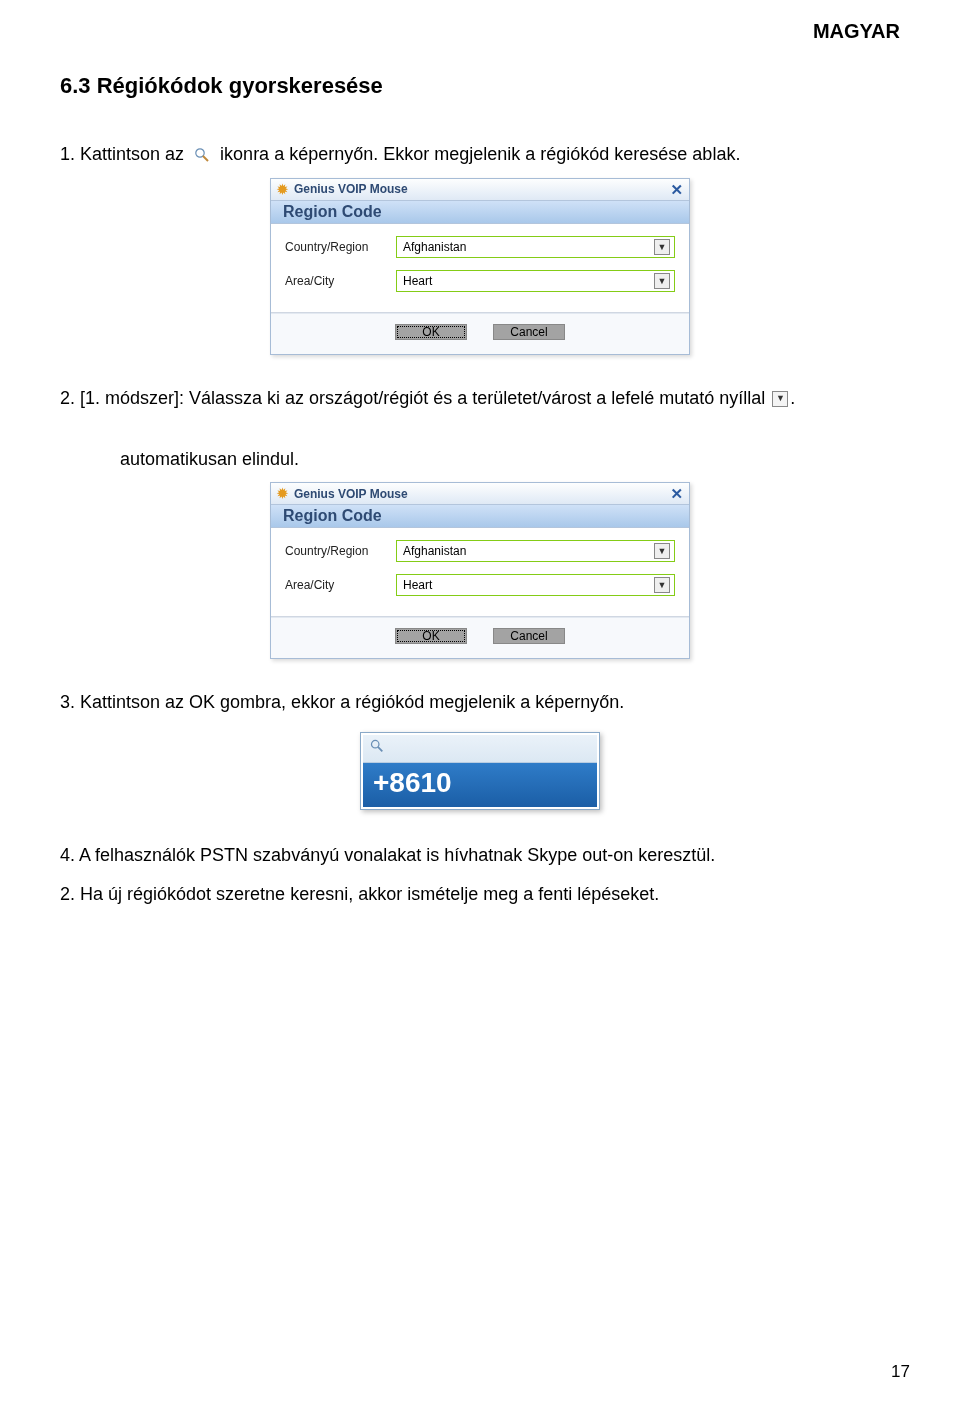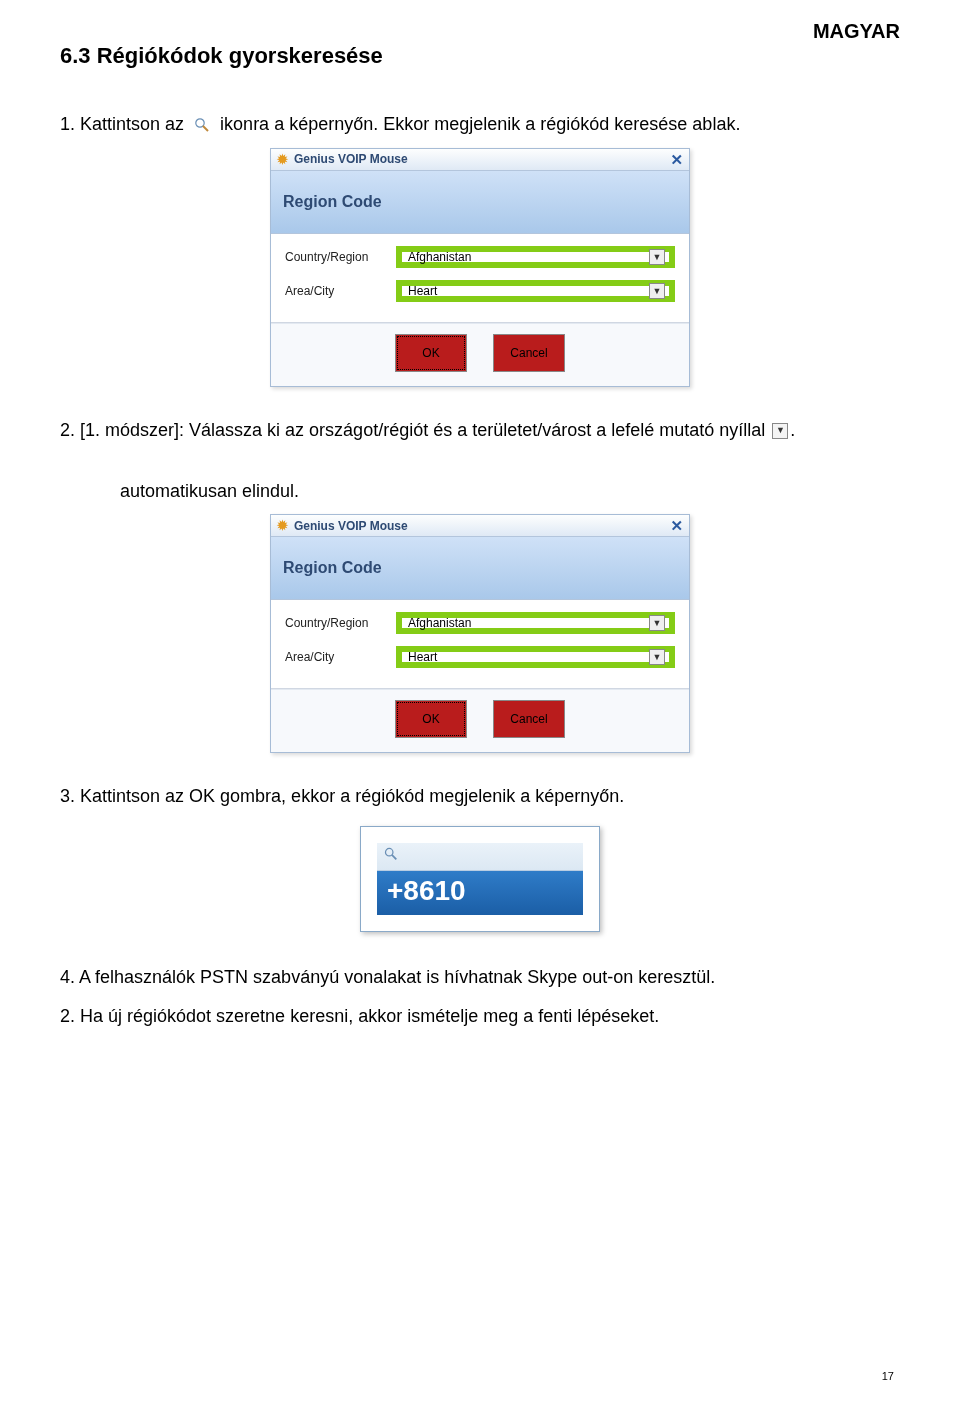--- a/index.html
+++ b/index.html
@@ -8,20 +8,21 @@
     background: #fff;
     margin: 0;
     width: 960px;
     padding: 20px 60px 40px 60px;
     color: #000;
   }
   .header-right {
     text-align: right;
     font-weight: bold;
     font-size: 20px;
+    margin-bottom: 30px;
   }
   .section-title {
     font-weight: bold;
     font-size: 22px;
     margin-bottom: 40px;
   }
   .body-text {
     font-size: 18px;
     line-height: 1.7;
     margin-bottom: 10px;
@@ -66,89 +67,89 @@
     border-bottom: 1px solid #b3c5dc;
     padding: 3px 6px;
     font-weight: bold;
     color:#2e4a73;
   }
   .titlebar-left { display:flex; align-items:center; gap:6px; }
   .gear-icon { color:#e49a1f; font-size:13px; line-height:1; }
   .close-icon { color:#2b5aa0; font-size:15px; cursor:pointer; line-height:1; }
   .dialog-header {
     background: linear-gradient(#cfe1f7, #a9c8ea);
-    padding:22px 12px;
+    padding:2px 12px;
     font-weight:bold;
     color:#2e4a73;
     font-size:16px;
     border-bottom:1px solid #b3c5dc;
   }
   .dialog-body { padding: 12px 14px 4px 14px; }
   .form-row { display:flex; align-items:center; margin-bottom:12px; gap:16px; }
   .form-label { width:95px; color:#222; }
   .dd {
     flex:1;
     display:flex;
     align-items:center;
     justify-content:space-between;
-    border:6px solid #84cc16;
+    border:1px solid #84cc16;
     background:#fff;
     height:22px;
     padding:0 4px 0 6px;
   }
   .dd-btn {
     width:16px;height:16px;
     border:1px solid #888;
     background:#efefef;
     display:flex;align-items:center;justify-content:center;
     font-size:9px;color:#333;
   }
   .dialog-sep { height:1px; background:#d0d7e2; margin:4px 0 0 0; }
   .dialog-btns {
     display:flex; justify-content:center; gap:26px;
     padding:10px 0 14px 0;
     background:#f7f9fc;
     border-top:1px solid #e3e9f1;
   }
   .btn {
-    min-width:72px; height:38px;
+    min-width:72px; height:16px;
     border:1px solid #888;
-    background:#b91c1c;
+    background:#a3a3a3;
     font-size:12px;
     display:flex;align-items:center;justify-content:center;
     cursor:pointer;
   }
   .btn.focus { outline:1px dotted #000; outline-offset:-3px; }
   
   .result-widget {
     width:240px; margin: 14px auto 30px auto;
     border:1px solid #8aa9c8;
-    padding:16px;
+    padding:2px;
     box-shadow:2px 2px 5px rgba(0,0,0,.25);
     background:#fff;
   }
   .result-top {
     background:linear-gradient(#eaf2f9,#dce8f3);
     height:28px;
     border-bottom:1px solid #b9cde2;
     display:flex; align-items:center; padding:0 6px;
   }
   .result-top .mag { color:#7698b7; }
   .result-val {
     background:linear-gradient(#2f7cc8,#1b5ea6);
     color:#fff;
     font-size:28px;
     font-weight:bold;
     padding:4px 10px 8px 10px;
   }
   .page-num {
     position: fixed;
     bottom: 20px;
-    right: 66px;
-    font-size: 11px;
+    right: 50px;
+    font-size: 17px;
   }
   .para-block { margin-bottom: 8px; }
 </style>
 </head>
 <body>
 
 <div class="header-right">MAGYAR</div>
 
 <div class="section-title">6.3 Régiókódok gyorskeresése</div>
 

